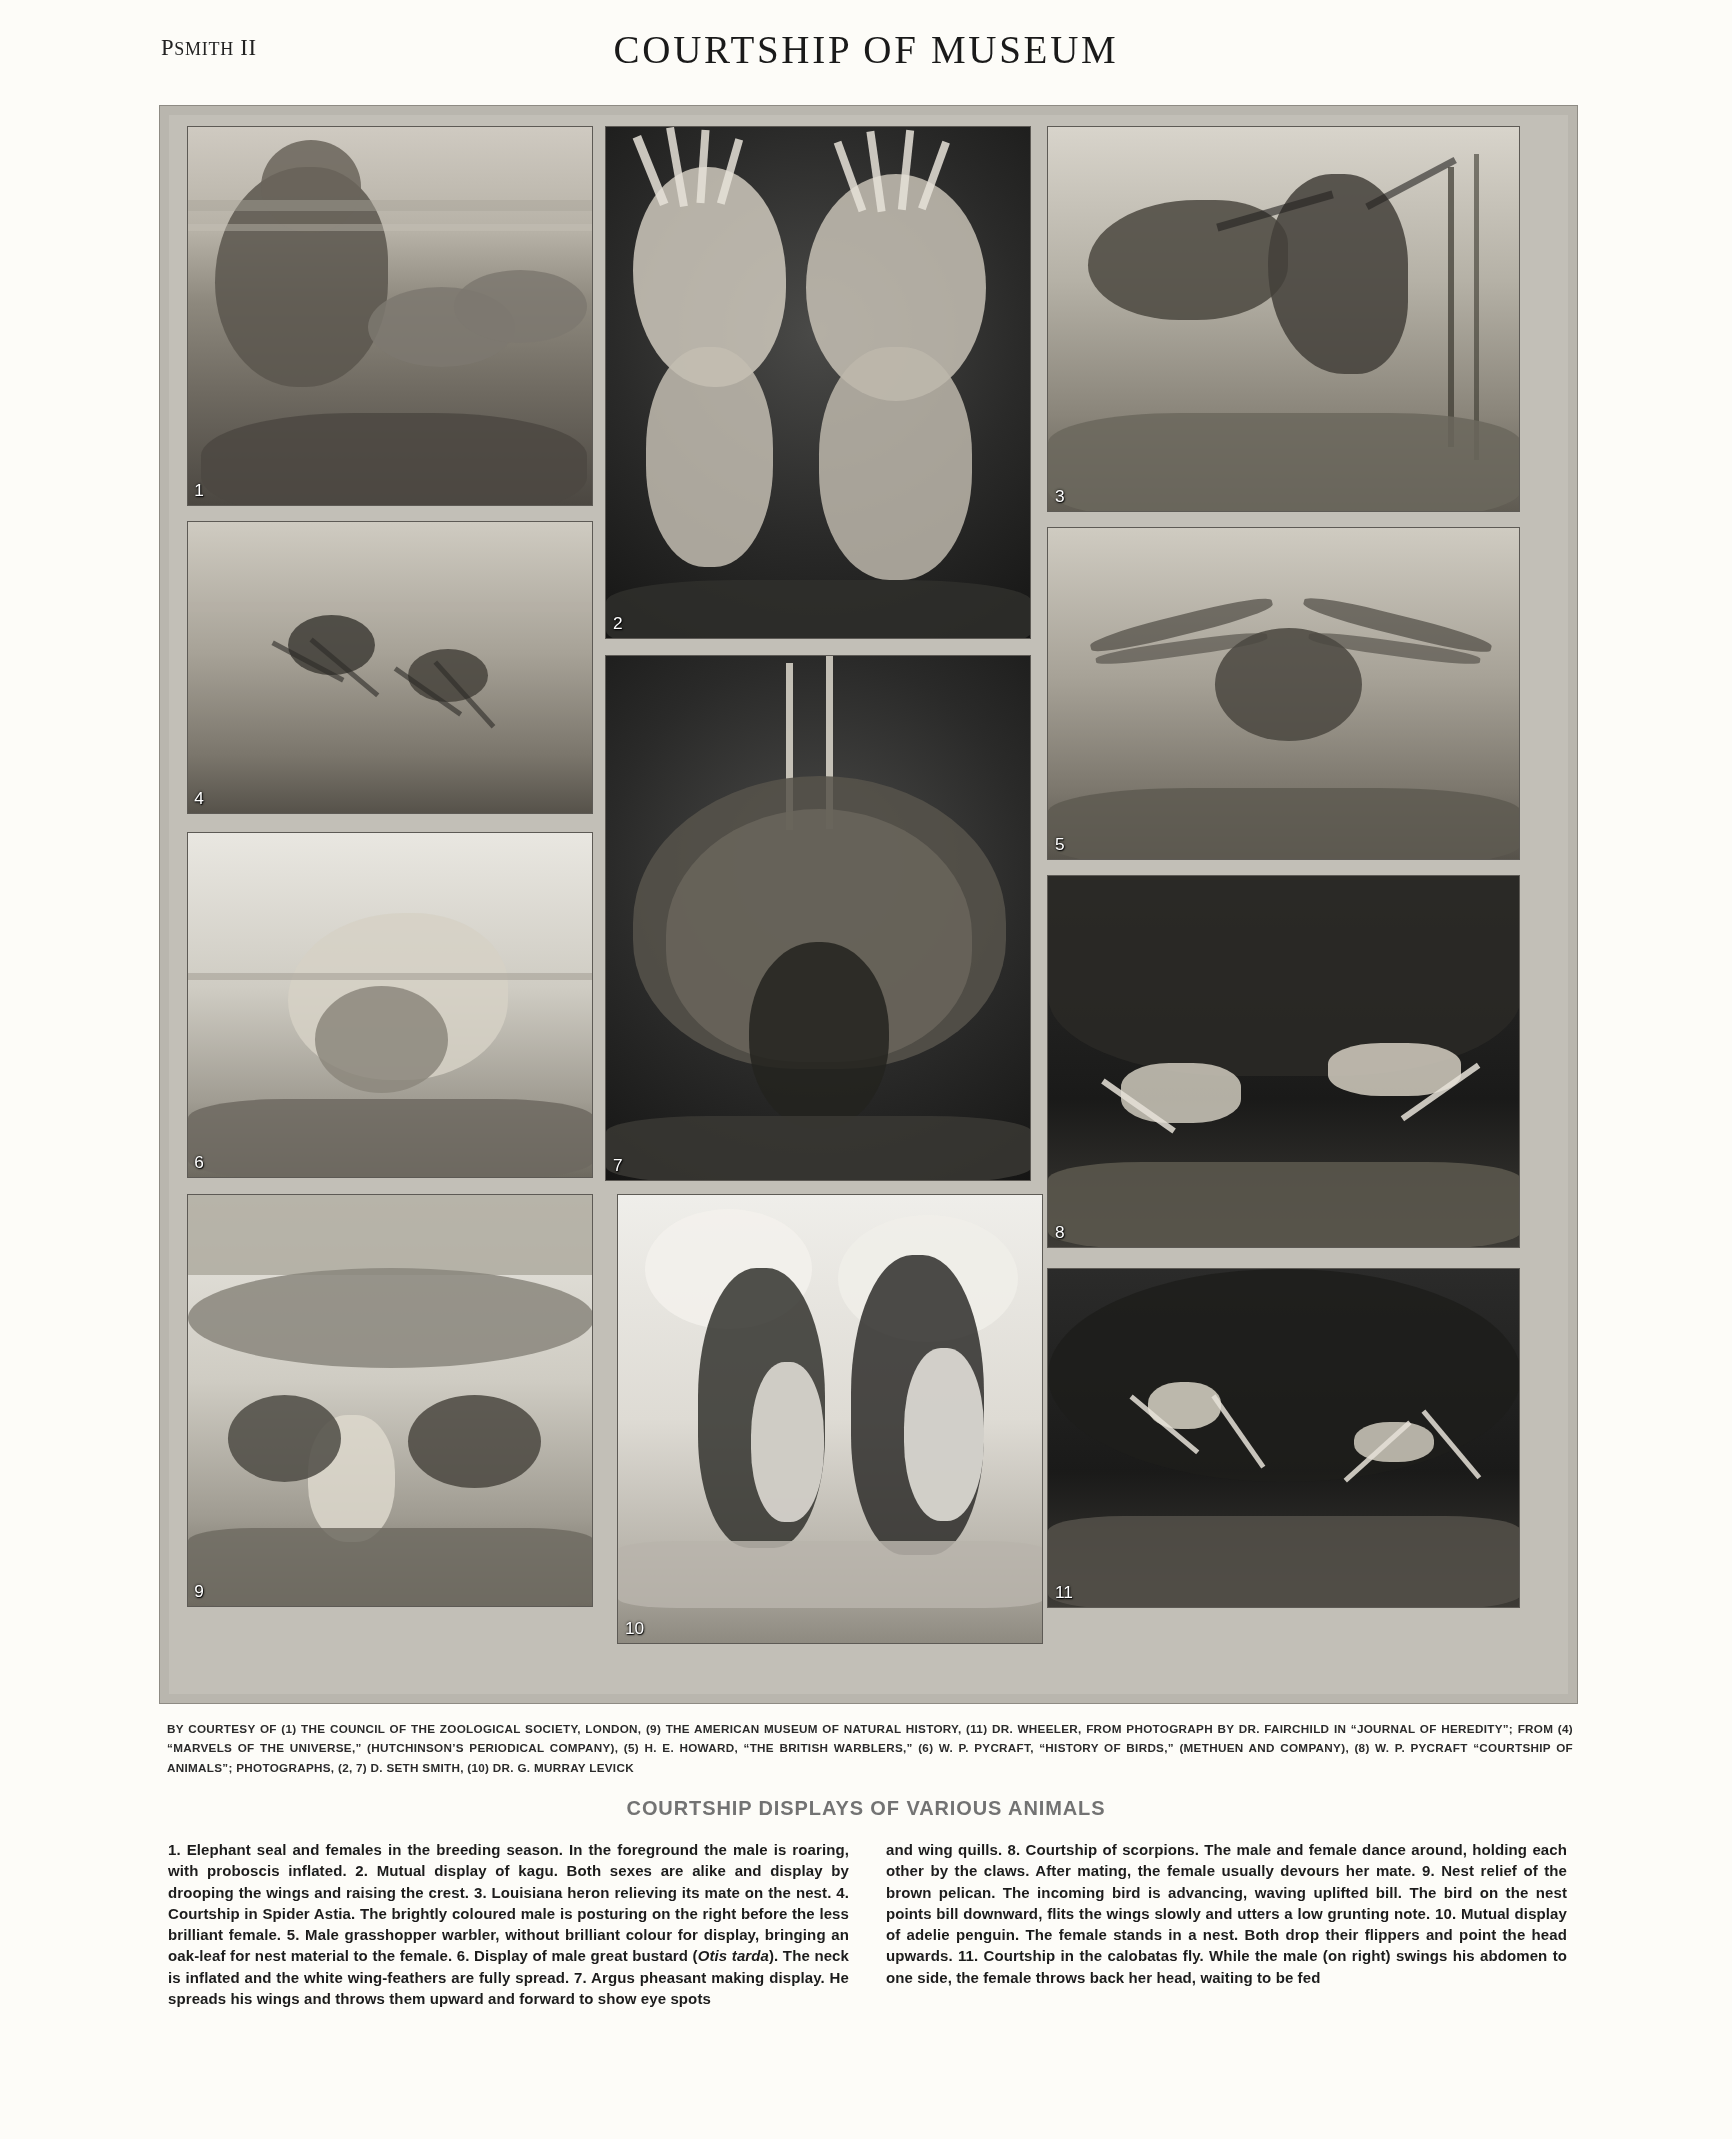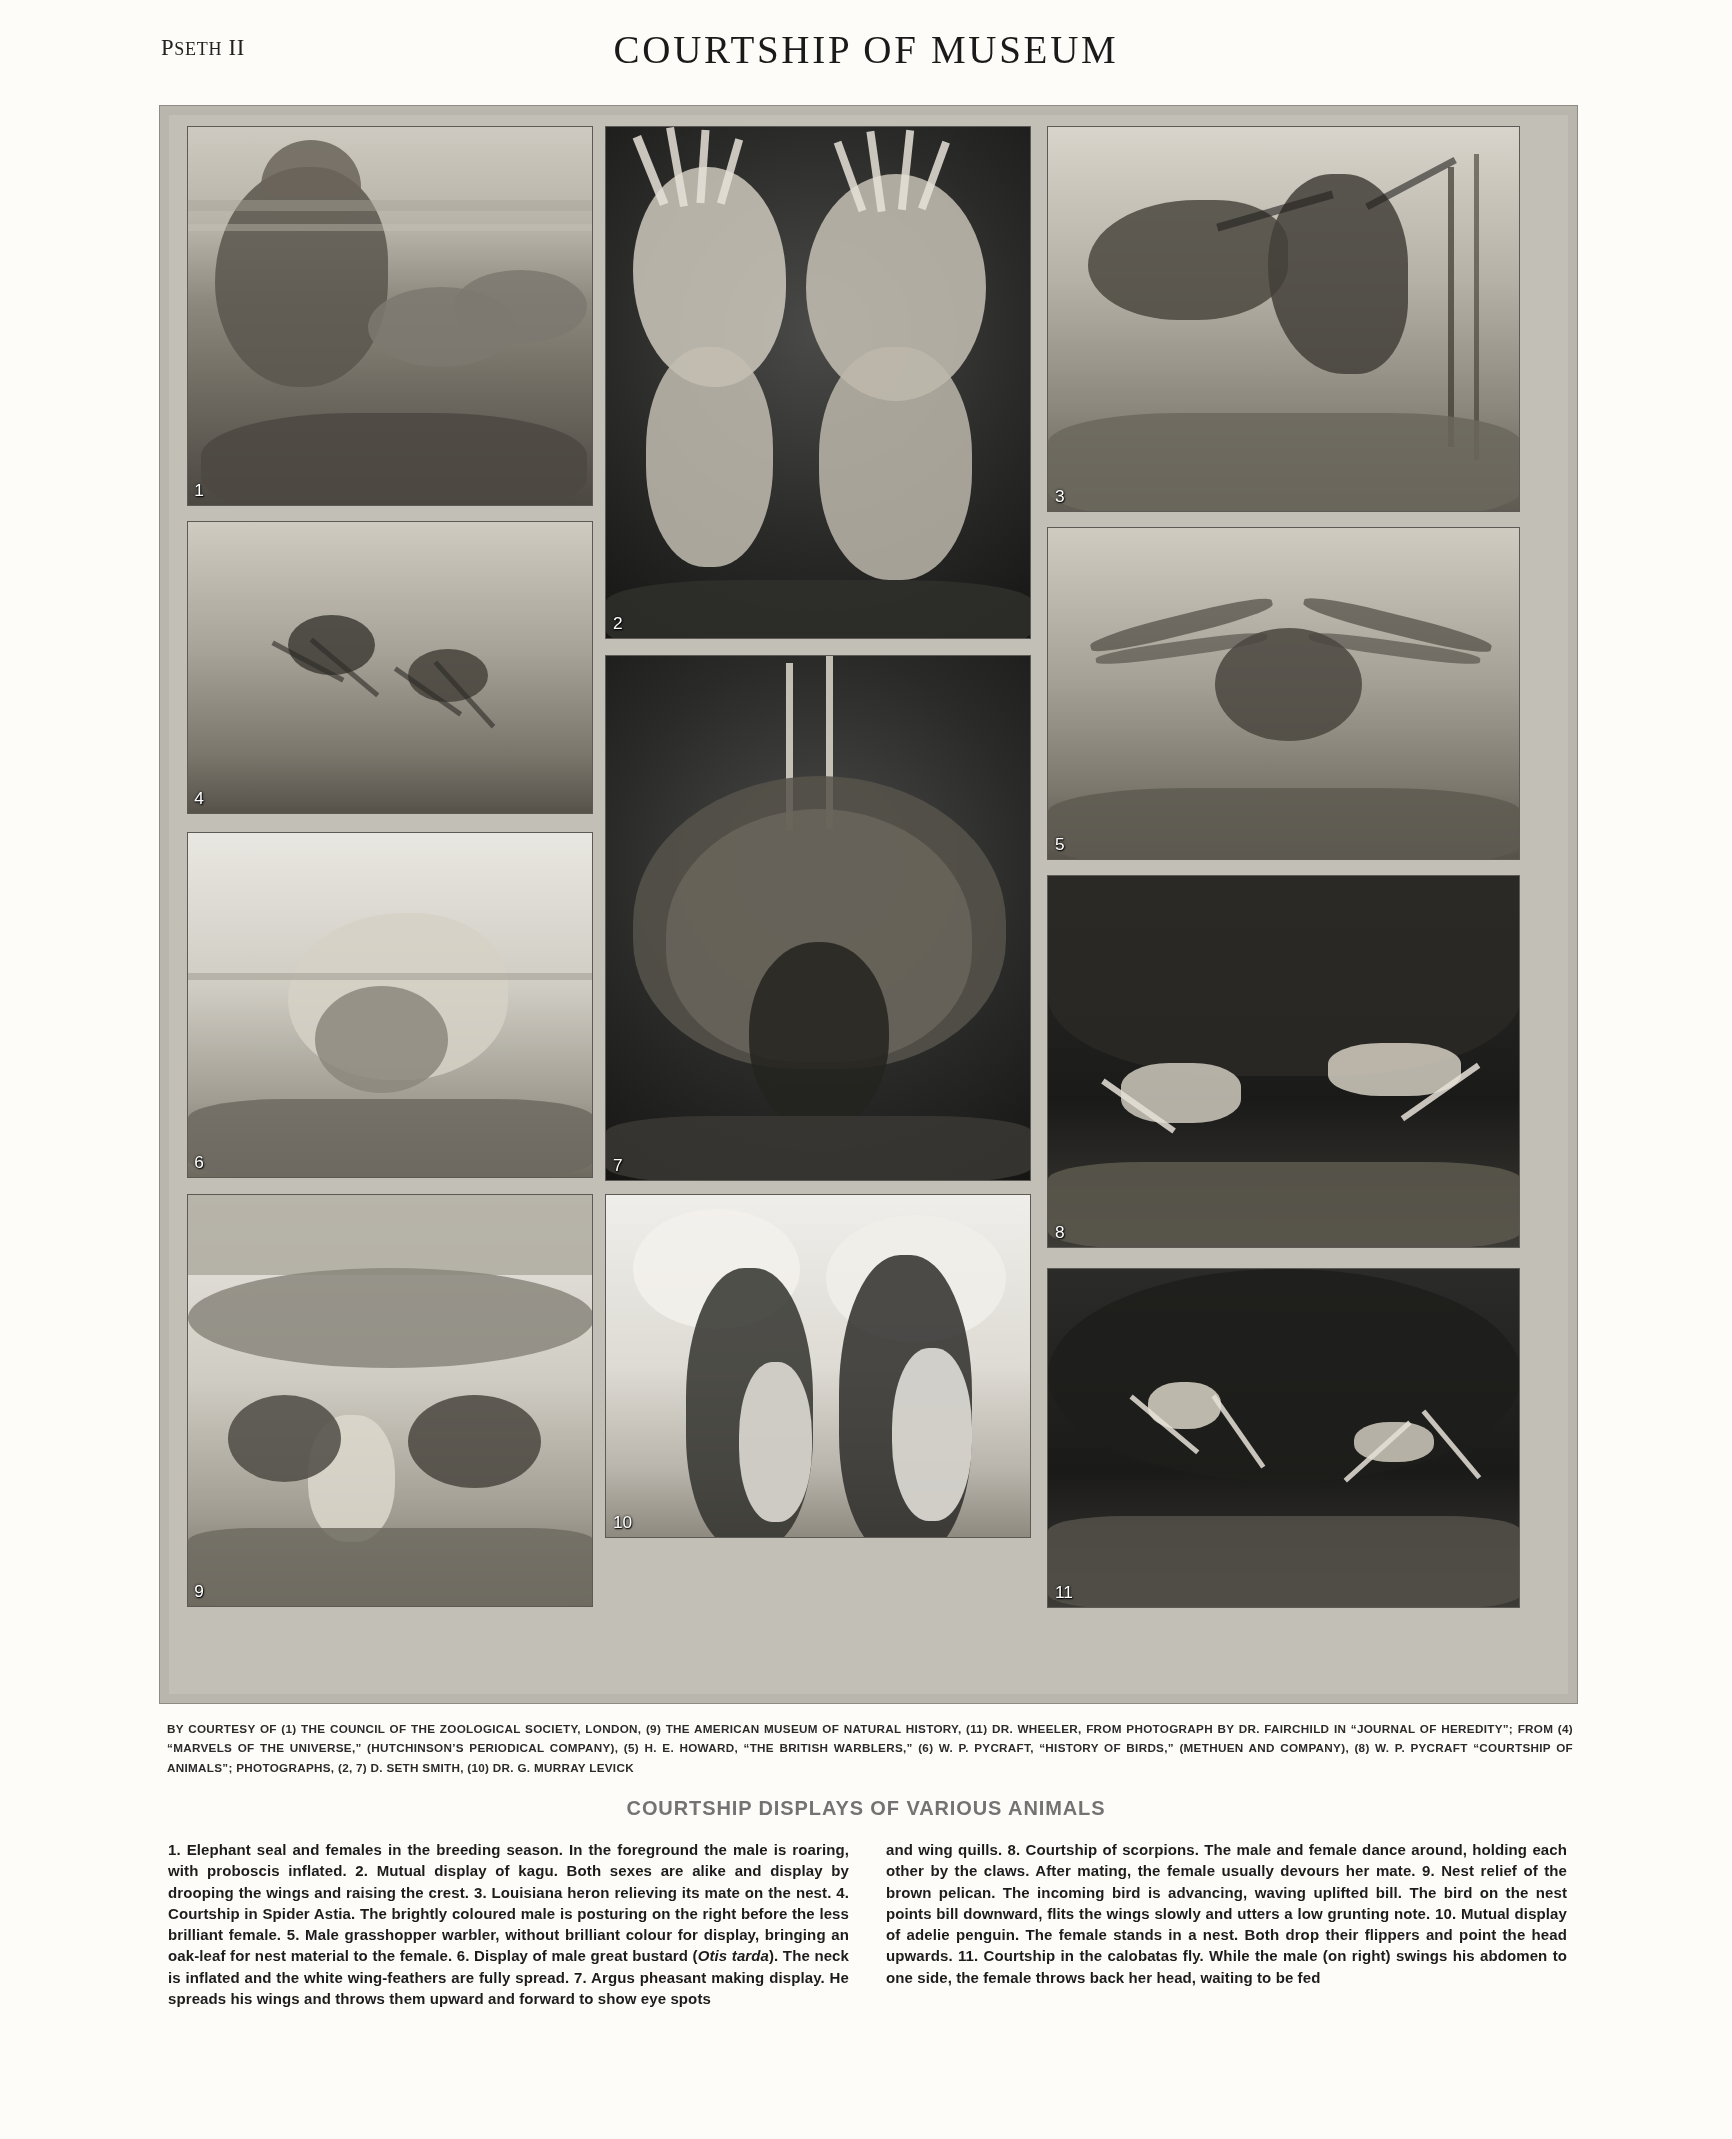--- a/index.html
+++ b/index.html
@@ -173,21 +173,21 @@
     letter-spacing: 0.1px;
   }
   .col i { font-style: italic; }
 </style>
 </head>
 <body>
 
 <div class="page">
 
   <div class="plate-label">
-    <span>P</span><span class="small-caps">SETH</span>
+    <span>P</span><span class="small-caps">SMITH</span>
     <span>II</span>
   </div>
 
   <div class="main-title">COURTSHIP OF MUSEUM</div>
 
   <div class="plate-frame">
     <div class="plate-inner">
 
       <div class="fig" style="left:17.3px; top:10.7px; width:406px; height:380px;">
         <div class="scene bg-beach">
@@ -298,21 +298,21 @@
           <div class="blob" style="left:0;top:0;width:406px;height:80px;background:#aeaa9f;border-radius:0;"></div>
           <div class="blob" style="left:0;top:73px;width:406px;height:100px;background:#8a867c;"></div>
           <div class="blob light" style="left:120px;top:220px;width:87px;height:127px;background:#ddd8cc;border-radius:45%;"></div>
           <div class="blob" style="left:40px;top:200px;width:113px;height:87px;background:#4e4b44;border-radius:50%;"></div>
           <div class="blob" style="left:220px;top:200px;width:133px;height:93px;background:#4a4740;border-radius:50%;"></div>
           <div class="blob" style="left:0;top:333px;width:406px;height:80px;background:#6f6b61;border-radius:16%;"></div>
         </div>
         <span class="num">9</span>
       </div>
 
-      <div class="fig" style="left:436px; top:1079px; width:426px; height:344px;">
+      <div class="fig" style="left:448px; top:1079px; width:426px; height:450px;">
         <div class="scene bg-sand">
           <div class="blob light" style="left:27px;top:13.3px;width:167px;height:120px;background:#f3f1ec;"></div>
           <div class="blob light" style="left:220px;top:20px;width:180px;height:127px;background:#f0eee9;"></div>
           <div class="blob" style="left:80px;top:73px;width:127px;height:280px;background:#33322e;border-radius:46% 46% 40% 40%;"></div>
           <div class="blob" style="left:233px;top:60px;width:133px;height:300px;background:#2e2d2a;border-radius:46% 46% 40% 40%;"></div>
           <div class="blob light" style="left:133px;top:167px;width:73px;height:160px;background:#e6e3dc;border-radius:46%;"></div>
           <div class="blob light" style="left:286px;top:153px;width:80px;height:173px;background:#eae7e0;border-radius:46%;"></div>
           <div class="blob" style="left:0;top:346px;width:426px;height:67px;background:#b8b4ab;border-radius:14%;"></div>
         </div>
         <span class="num">10</span>

